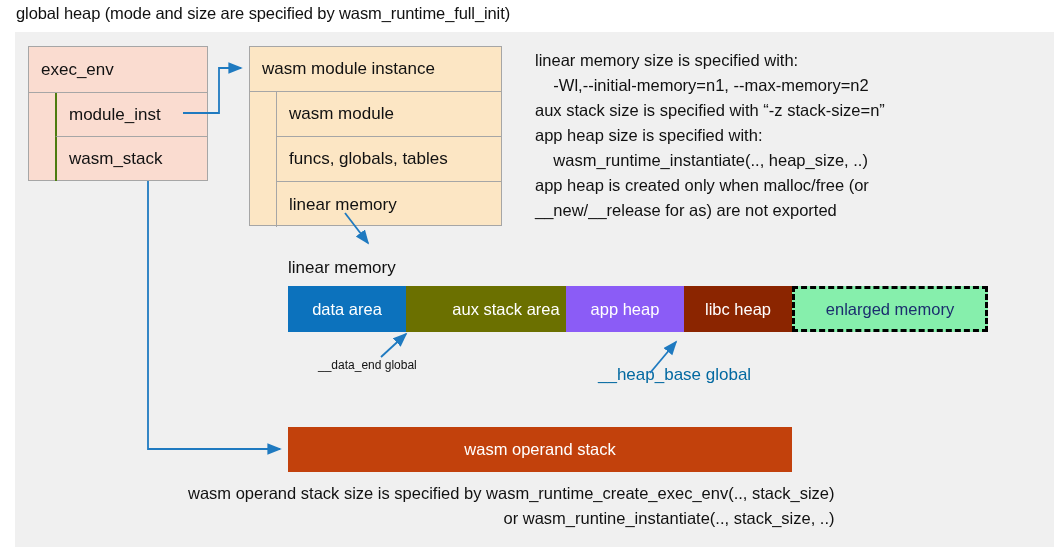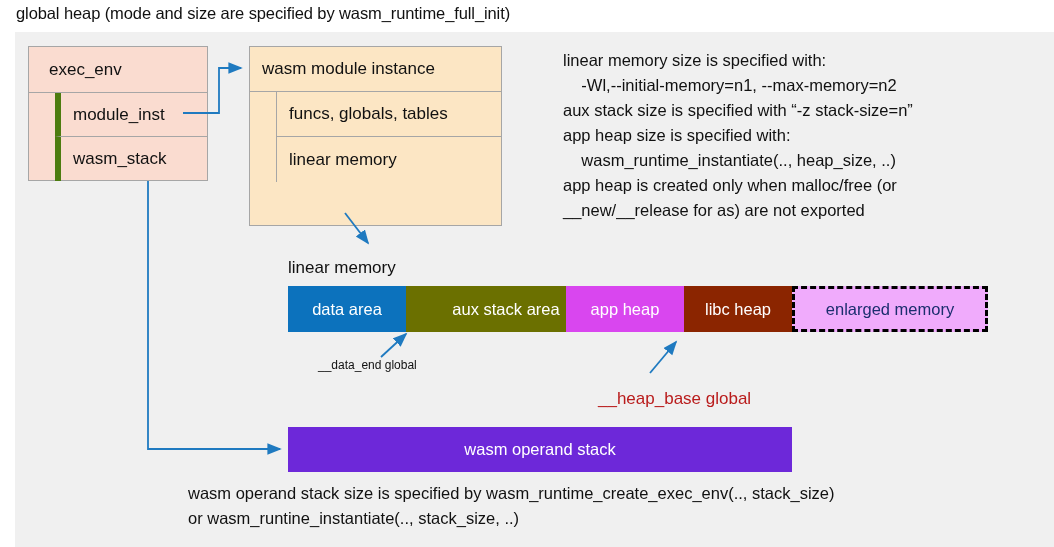--- a/index.html
+++ b/index.html
@@ -16,53 +16,53 @@
     background:#f0f0f0;
   }
 
   
   .box{position:absolute;box-sizing:border-box;border:1px solid #a6a6a6;}
   .cell{box-sizing:border-box;display:flex;align-items:center;
         font-size:17px;color:#111;white-space:nowrap;}
 
   
   #exec-env{left:28px;top:46px;width:180px;height:135px;background:#fadcd0;}
-  #exec-env .hdr{height:46px;border-bottom:1px solid #a6a6a6;padding-left:20px;}
-  #exec-env .sub{height:44px;padding-left:12px;border-left:6px solid #4d7c0f;
+  #exec-env .hdr{height:46px;border-bottom:1px solid #a6a6a6;padding-left:12px;}
+  #exec-env .sub{height:44px;padding-left:12px;border-left:2px solid #4d7c0f;
                  margin-left:26px;width:calc(100% - 26px);box-sizing:border-box;}
   #exec-env .sub.first{border-bottom:1px solid #a6a6a6;}
 
   
   #wmi{left:249px;top:46px;width:253px;height:180px;background:#fce6c4;}
   #wmi .hdr{height:45px;border-bottom:1px solid #a6a6a6;padding-left:12px;text-align:center;}
   #wmi .sub{height:45px;padding-left:12px;border-left:1px solid #a6a6a6;
             margin-left:26px;width:calc(100% - 26px);box-sizing:border-box;}
   #wmi .sub.b{border-bottom:1px solid #a6a6a6;}
 
   
   .note{position:absolute;font-size:16.5px;line-height:25px;color:#111;white-space:pre;}
-  #note-main{left:535px;top:48px;margin-left:28px;}
+  #note-main{left:535px;top:48px;}
 
   
   .lm-label{position:absolute;left:288px;top:258px;font-size:17px;color:#111;}
   #membar{position:absolute;left:288px;top:286px;height:46px;display:flex;}
   #membar .seg{display:flex;align-items:center;justify-content:center;
                color:#ffffff;font-size:16.5px;white-space:nowrap;box-sizing:border-box;}
-  #membar .seg.dashed{border:3px dashed #000;background:#f0abfc;color:#1b2e6e;}
+  #membar .seg.dashed{border:3px dashed #000;background:#86efac;color:#1b2e6e;}
 
   
   #ann-data-end{position:absolute;left:318px;top:358px;font-size:12px;color:#111;white-space:nowrap;}
-  #ann-heap-base{position:absolute;left:598px;top:365px;font-size:17px;color:#b91c1c;white-space:nowrap;margin-top:24px;}
+  #ann-heap-base{position:absolute;left:598px;top:365px;font-size:17px;color:#0369a1;white-space:nowrap;}
   #ann-export{position:absolute;left:303px;top:388px;font-size:17px;color:#111;white-space:nowrap;}
 
   
   #opstack{position:absolute;left:288px;top:427px;width:504px;height:45px;
            background:#05548f;display:flex;align-items:center;justify-content:center;
            color:#fff;font-size:16.5px;}
-  #note-bottom{left:188px;top:481px;}
+  #note-bottom{left:188px;top:481px;text-align:right;}
 
   
   svg.conn{position:absolute;left:0;top:0;width:1054px;height:547px;
            pointer-events:none;overflow:visible;}
 </style>
 </head>
 <body>
 
 <div id="root">
 
@@ -71,55 +71,56 @@
   <div class="panel"></div>
 
   <div class="box" id="exec-env">
     <div class="cell hdr">exec_env</div>
     <div class="cell sub first">module_inst</div>
     <div class="cell sub">wasm_stack</div>
   </div>
 
   <div class="box" id="wmi">
     <div class="cell hdr">wasm module instance</div>
+    <div class="cell sub b">wasm module</div>
     <div class="cell sub b">funcs, globals, tables</div>
     <div class="cell sub">linear memory</div>
   </div>
 
   <div class="note" id="note-main">linear memory size is specified with:
     -Wl,--initial-memory=n1, --max-memory=n2
 aux stack size is specified with “-z stack-size=n”
 app heap size is specified with:
     wasm_runtime_instantiate(.., heap_size, ..)
 app heap is created only when malloc/free (or
 __new/__release for as) are not exported</div>
 
   <div class="lm-label">linear memory</div>
   <div id="membar">
       <div class="seg" style="width: 118px; background: rgb(12, 114, 189);">
         <span>data area</span>
       </div>
       <div class="seg" style="width: 160px; background: rgb(107, 112, 0); padding-left: 40px;">
         <span>aux stack area</span>
       </div>
-      <div class="seg" style="width: 118px; background: #d946ef;">
+      <div class="seg" style="width: 118px; background: #8b5cf6;">
         <span>app heap</span>
       </div>
       <div class="seg" style="width: 108px; background: rgb(139, 37, 0);">
         <span>libc heap</span>
       </div>
       <div class="seg dashed" style="width: 196px;">
         <span>enlarged memory</span>
       </div>
     </div>
 
   <div id="ann-data-end">__data_end global</div>
   <div id="ann-heap-base">__heap_base global</div>
 
-  <div id="opstack" style="background: #6d28d9;">
+  <div id="opstack" style="background: #c2410c;">
     <span>wasm operand stack</span>
   </div>
   <div class="note" id="note-bottom">wasm operand stack size is specified by wasm_runtime_create_exec_env(.., stack_size)
 or wasm_runtine_instantiate(.., stack_size, ..)</div>
 
   <svg class="conn">
     <defs>
       <marker id="ah" markerWidth="9" markerHeight="9" refX="7" refY="3.2" orient="auto" markerUnits="strokeWidth">
         <path d="M0,0 L8,3.2 L0,6.4 z" fill="#1f7ac0"></path>
       </marker>

